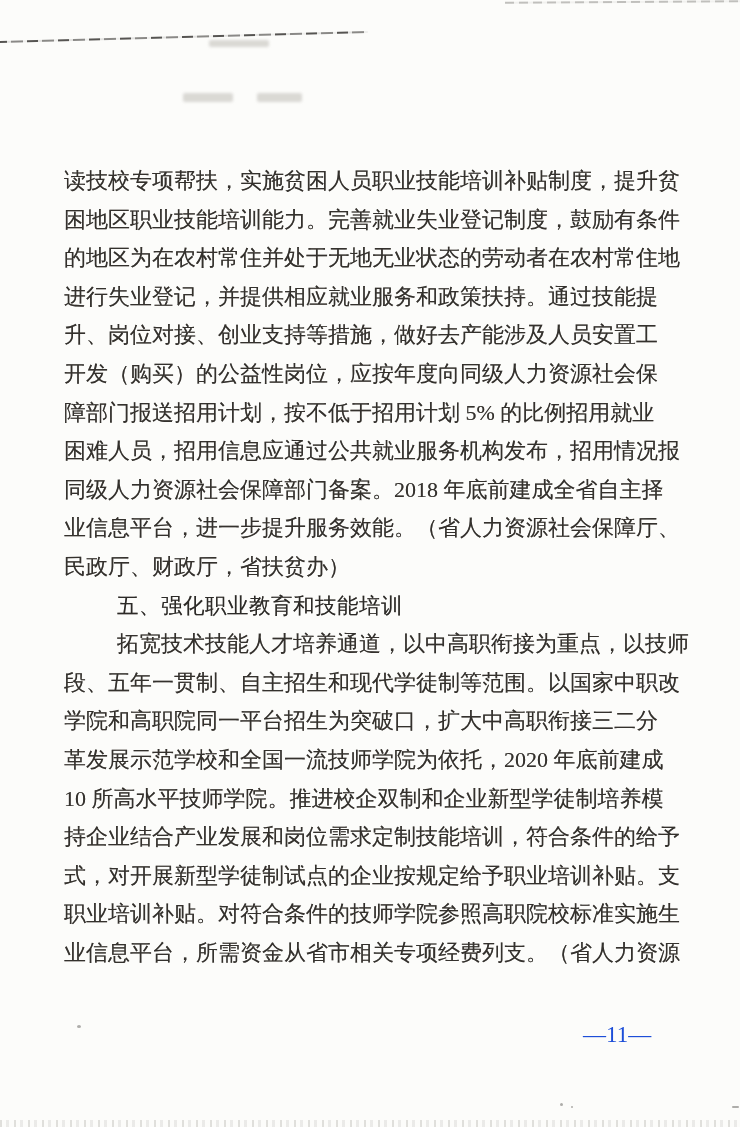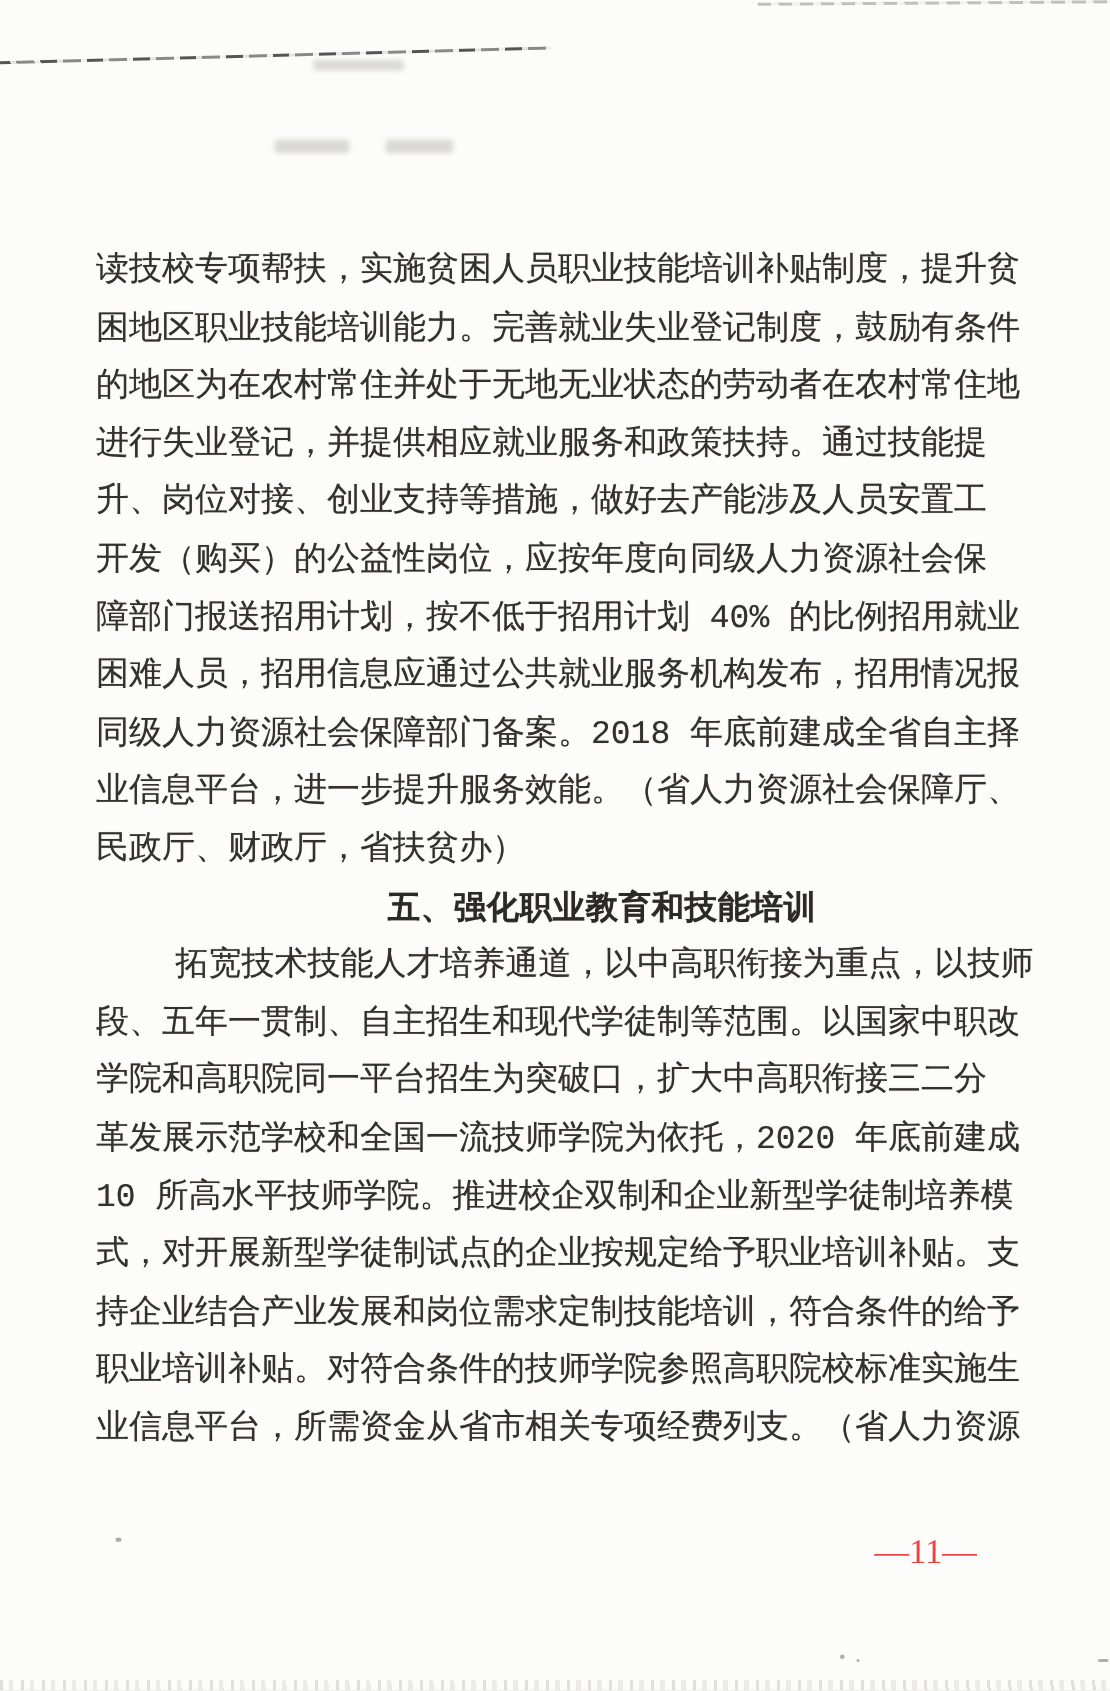--- a/index.html
+++ b/index.html
@@ -17,39 +17,38 @@
     position: absolute;
     left: 64px;
     top: 162px;
     width: 622px;
     font-family: "Liberation Serif", "DejaVu Serif", serif;
     font-size: 22px;
     line-height: 38.6px;
     color: #34312d;
     text-shadow: 0 0 0.5px rgba(52,49,45,0.55);
   }
-  .line { white-space: nowrap; font-family: Liberation Mono, monospace; }
+  .line { white-space: nowrap; }
   .line.indent { text-indent: 53px; }
   .block.heading .line {
     font-family: "DejaVu Sans", "Liberation Sans", sans-serif;
-    font-weight: 700;
+    font-weight: 400;
     color: #2c2a27;
     font-size: 21.5px;
     letter-spacing: 0.5px;
-    text-align: center;
   }
 
   
   .pagenum {
     position: absolute;
     left: 583px;
     top: 1022px;
     font-family: "Liberation Serif", "DejaVu Serif", serif;
     font-size: 23px;
-    color: #ef4444;
+    color: #1d4ed8;
     white-space: nowrap;
   }
 
   
   .scanline {
     position: absolute;
     left: -4px; top: 41px;
     width: 372px; height: 2px;
     background: repeating-linear-gradient(90deg,
       rgba(45,43,40,.80) 0 11px,
@@ -115,37 +114,37 @@
   <div class="bottomnoise"></div>
 
   <div class="textcol" id="textcol">
       <div class="block paragraph">
         <div class="line">读技校专项帮扶，实施贫困人员职业技能培训补贴制度，提升贫</div>
         <div class="line">困地区职业技能培训能力。完善就业失业登记制度，鼓励有条件</div>
         <div class="line">的地区为在农村常住并处于无地无业状态的劳动者在农村常住地</div>
         <div class="line">进行失业登记，并提供相应就业服务和政策扶持。通过技能提</div>
         <div class="line">升、岗位对接、创业支持等措施，做好去产能涉及人员安置工</div>
         <div class="line">开发（购买）的公益性岗位，应按年度向同级人力资源社会保</div>
-        <div class="line">障部门报送招用计划，按不低于招用计划 40% 的比例招用就业</div>
+        <div class="line">障部门报送招用计划，按不低于招用计划 5% 的比例招用就业</div>
         <div class="line">困难人员，招用信息应通过公共就业服务机构发布，招用情况报</div>
         <div class="line">同级人力资源社会保障部门备案。2018 年底前建成全省自主择</div>
         <div class="line">业信息平台，进一步提升服务效能。（省人力资源社会保障厅、</div>
         <div class="line">民政厅、财政厅，省扶贫办）</div>
       </div>
       <div class="block heading">
         <div class="line indent">五、强化职业教育和技能培训</div>
       </div>
       <div class="block paragraph">
         <div class="line indent">拓宽技术技能人才培养通道，以中高职衔接为重点，以技师</div>
         <div class="line">段、五年一贯制、自主招生和现代学徒制等范围。以国家中职改</div>
         <div class="line">学院和高职院同一平台招生为突破口，扩大中高职衔接三二分</div>
         <div class="line">革发展示范学校和全国一流技师学院为依托，2020 年底前建成</div>
         <div class="line">10 所高水平技师学院。推进校企双制和企业新型学徒制培养模</div>
+        <div class="line">持企业结合产业发展和岗位需求定制技能培训，符合条件的给予</div>
         <div class="line">式，对开展新型学徒制试点的企业按规定给予职业培训补贴。支</div>
-        <div class="line">持企业结合产业发展和岗位需求定制技能培训，符合条件的给予</div>
         <div class="line">职业培训补贴。对符合条件的技师学院参照高职院校标准实施生</div>
         <div class="line">业信息平台，所需资金从省市相关专项经费列支。（省人力资源</div>
       </div>
     </div>
 
   <div class="pagenum">—11—</div>
 
 </div>
 
 </body></html>

